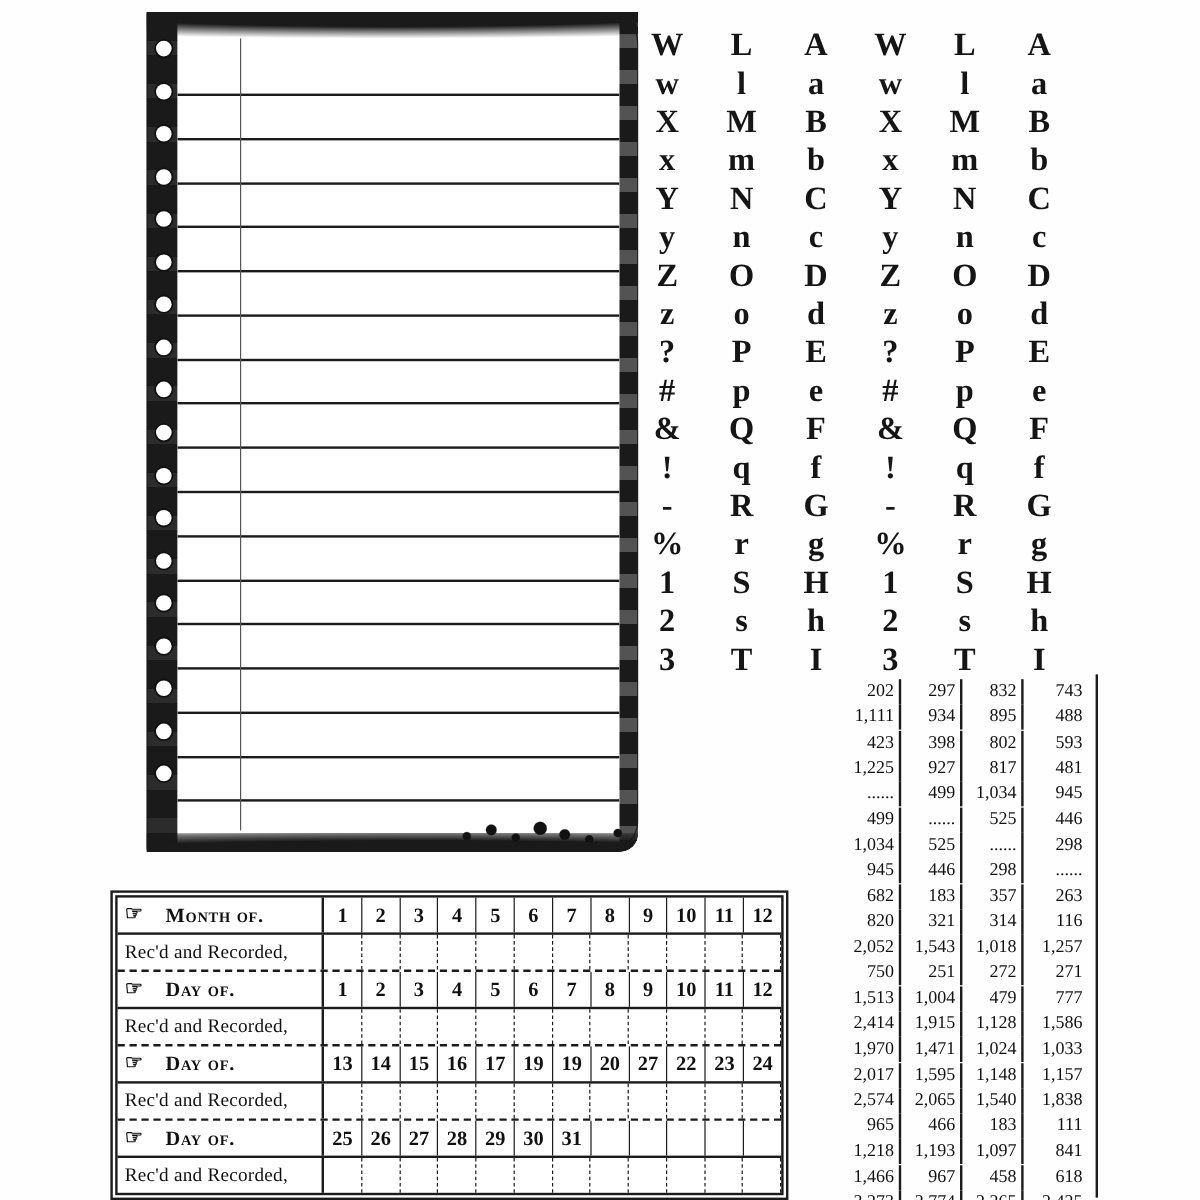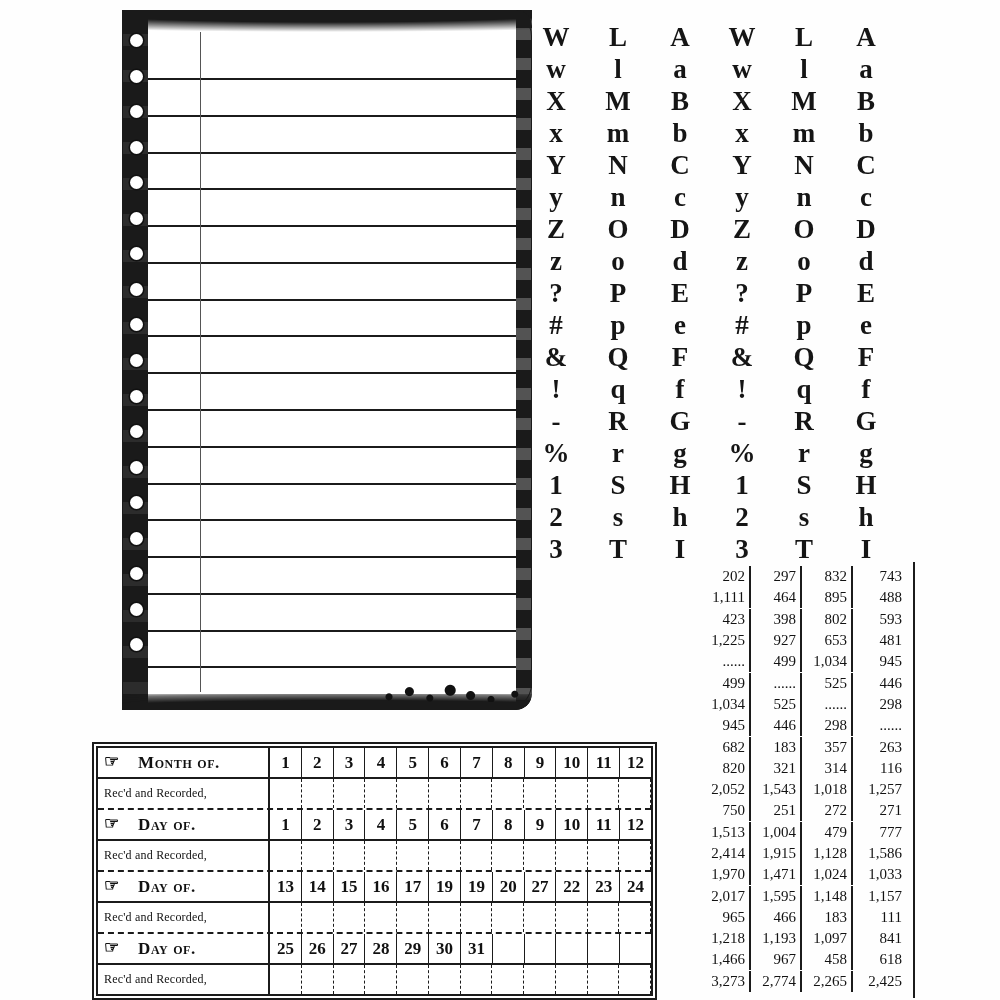--- a/index.html
+++ b/index.html
@@ -148,21 +148,21 @@
   .cal-cells{display:flex;flex:1;min-width:0;}
   .cal-cell{
     flex:1;min-width:0;
     border-right:1.5px solid #1b1b1b;
     display:flex;align-items:center;justify-content:center;
     font-size:17px;font-weight:700;
     box-sizing:border-box;
   }
   .cal-row.rec .cal-cell{border-right:1.5px dashed #1b1b1b;}
   .cal-cell:last-child{border-right:none;}
-  .rec-text{font-size:12px;letter-spacing:.2px;}
+  .rec-text{font-size:16px;letter-spacing:.2px;}
 </style>
 </head>
 <body>
 
 <div id="stage">
 
   <div class="ledger">
     <div class="ledger-frame"></div>
     <div class="rules" id="ledger-rules">
         <div class="rule" style="top: 46px;"></div>
@@ -224,34 +224,34 @@
   <div class="numbers" id="number-table">
     <div class="num-rule"></div>
   <div class="num-row">
         <div class="num-cell">202</div>
         <div class="num-cell">297</div>
         <div class="num-cell">832</div>
         <div class="num-cell">743</div>
       </div>
       <div class="num-row">
         <div class="num-cell">1,111</div>
-        <div class="num-cell">464</div>
+        <div class="num-cell">934</div>
         <div class="num-cell">895</div>
         <div class="num-cell">488</div>
       </div>
       <div class="num-row bold">
         <div class="num-cell">423</div>
         <div class="num-cell">398</div>
         <div class="num-cell">802</div>
         <div class="num-cell">593</div>
       </div>
       <div class="num-row">
         <div class="num-cell">1,225</div>
         <div class="num-cell">927</div>
-        <div class="num-cell">653</div>
+        <div class="num-cell">817</div>
         <div class="num-cell">481</div>
       </div>
       <div class="num-row">
         <div class="num-cell">......</div>
         <div class="num-cell">499</div>
         <div class="num-cell">1,034</div>
         <div class="num-cell">945</div>
       </div>
       <div class="num-row bold">
         <div class="num-cell">499</div>
@@ -311,20 +311,26 @@
         <div class="num-cell">1,970</div>
         <div class="num-cell">1,471</div>
         <div class="num-cell">1,024</div>
         <div class="num-cell">1,033</div>
       </div>
       <div class="num-row">
         <div class="num-cell">2,017</div>
         <div class="num-cell">1,595</div>
         <div class="num-cell">1,148</div>
         <div class="num-cell">1,157</div>
+      </div>
+      <div class="num-row">
+        <div class="num-cell">2,574</div>
+        <div class="num-cell">2,065</div>
+        <div class="num-cell">1,540</div>
+        <div class="num-cell">1,838</div>
       </div>
       <div class="num-row bold">
         <div class="num-cell">965</div>
         <div class="num-cell">466</div>
         <div class="num-cell">183</div>
         <div class="num-cell">111</div>
       </div>
       <div class="num-row">
         <div class="num-cell">1,218</div>
         <div class="num-cell">1,193</div>

